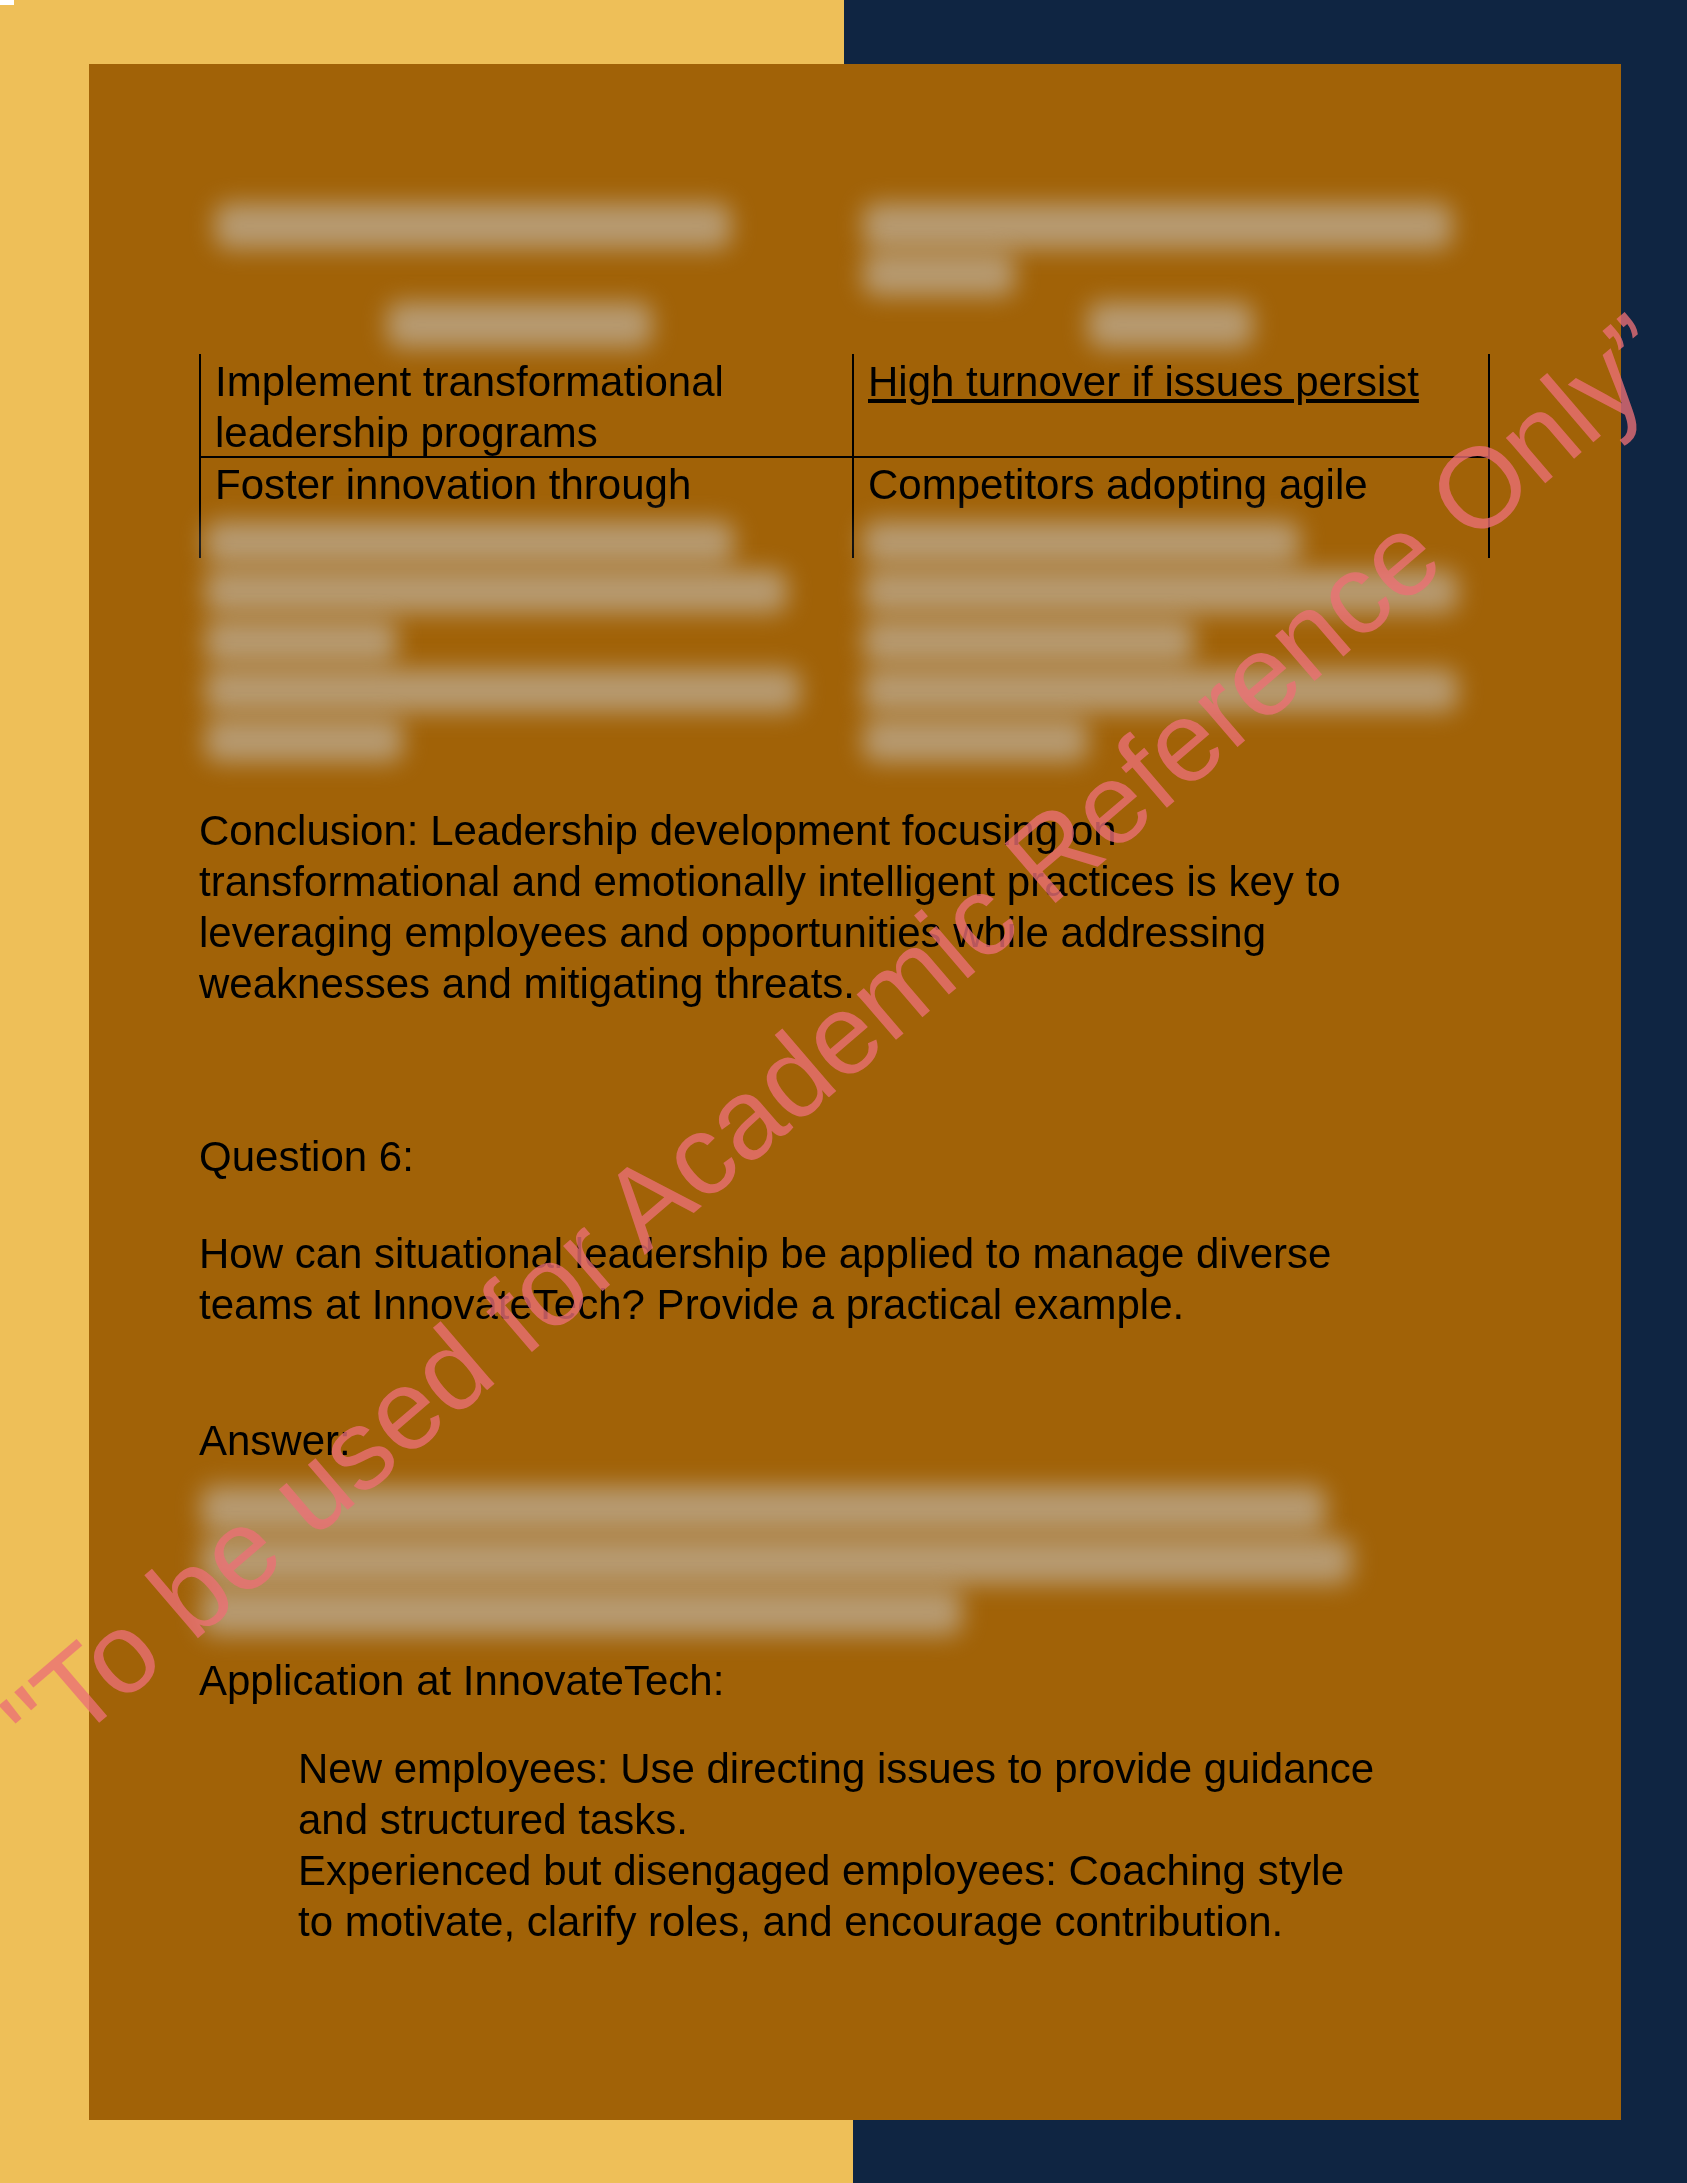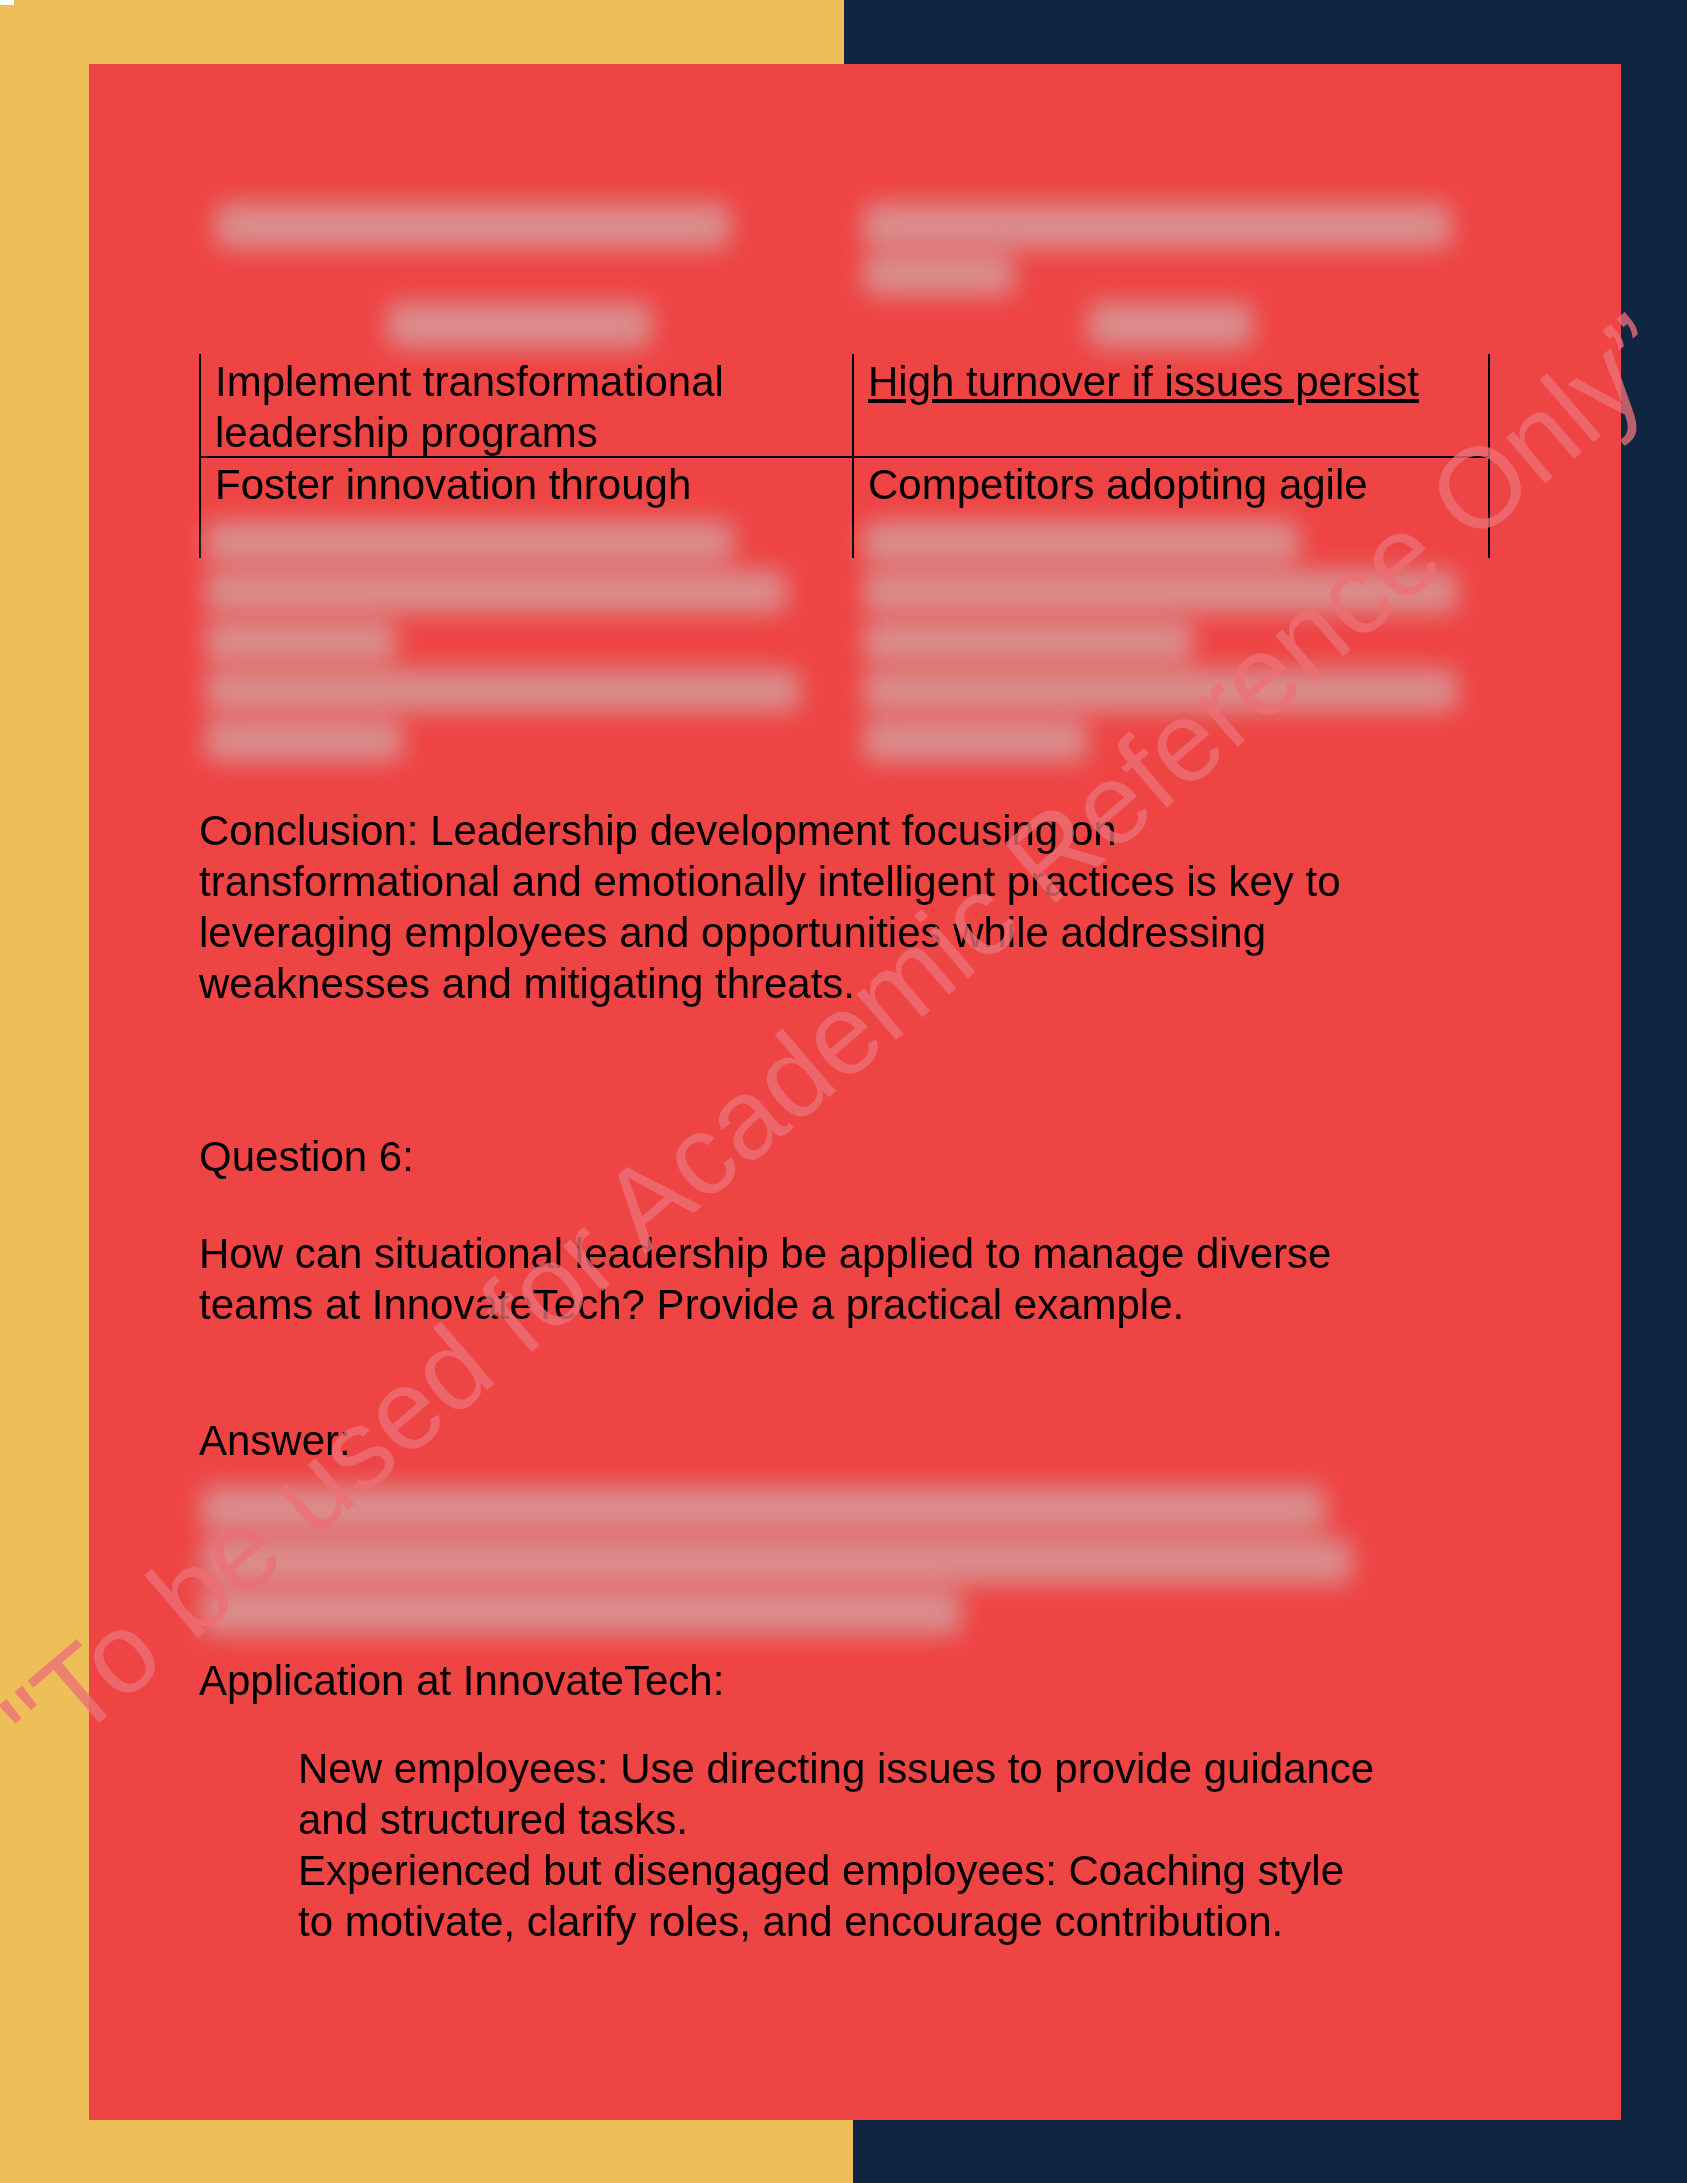--- a/index.html
+++ b/index.html
@@ -6,21 +6,21 @@
     body {
       width: 1687px; height: 2183px; position: relative; overflow: hidden;
       font-family: "Liberation Sans", sans-serif; color: #000;
       background: #0F2542;
     }
     .bg-gold-top { position: absolute; left: 0; top: 0; width: 844px; height: 64px; background: #EEBF58; }
     .bg-gold-left { position: absolute; left: 0; top: 0; width: 89px; height: 2183px; background: #EEBF58; }
     .bg-gold-bottom { position: absolute; left: 0; top: 2119px; width: 853px; height: 64px; background: #EEBF58; }
     .corner-mark { position: absolute; left: 0; top: 0; width: 14px; height: 4.6px; background: #fff; }
     .page {
-      position: absolute; left: 89px; top: 64px; width: 1532px; height: 2056px; background: #ef4444;
+      position: absolute; left: 89px; top: 64px; width: 1532px; height: 2056px; background: #a16207;
     }
     .abs { position: absolute; }
     .txt { font-size: 42px; line-height: 51px; white-space: nowrap; }
     .b { font-weight: normal; }
     .blur {
       position: absolute; background: #c9c9c9; border-radius: 13.2px; filter: blur(12px); opacity: 0.55;
     }
     .vline { position: absolute; width: 2px; background: #000; }
     .hline { position: absolute; height: 2px; background: #000; }
     .watermark {

